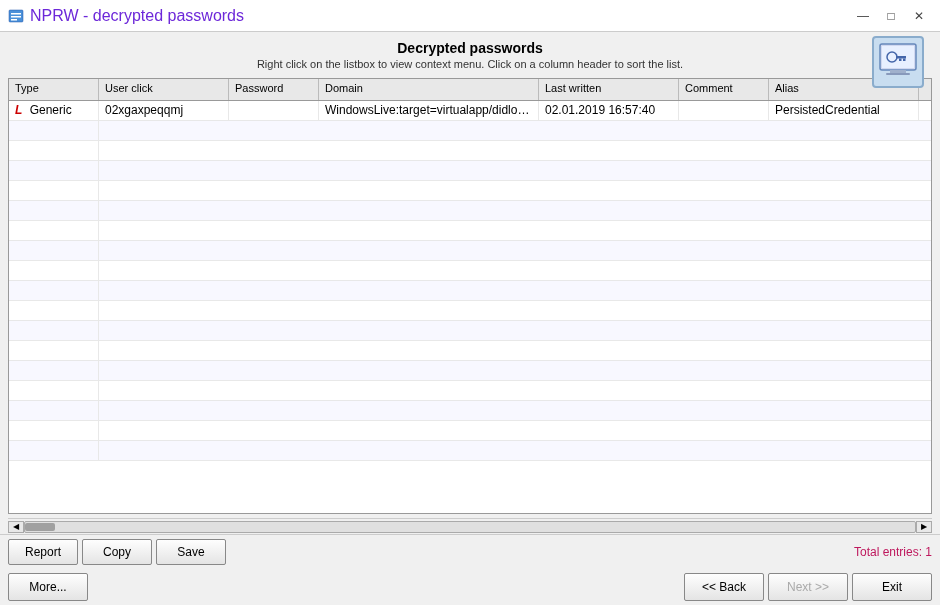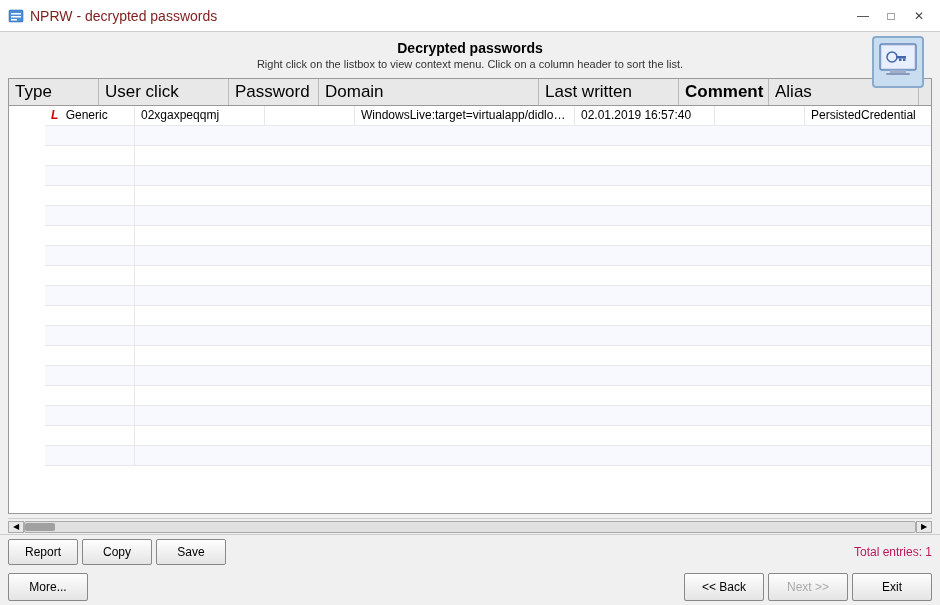--- a/index.html
+++ b/index.html
@@ -27,22 +27,22 @@
     .titlebar-icon {
       width: 16px;
       height: 16px;
       margin-right: 6px;
       display: flex;
       align-items: center;
       justify-content: center;
     }
     .titlebar-title {
       flex: 1;
-      font-size: 14px;
-      color: #7f1d1d;
+      font-size: 16px;
+      color: #6d28d9;
     }
     .titlebar-controls {
       display: flex;
       gap: 2px;
     }
     .titlebar-btn {
       width: 26px;
       height: 22px;
       border: none;
       background: transparent;
@@ -113,30 +113,29 @@
     .table-header {
       display: flex;
       background: #e8e8e8;
       border-bottom: 1px solid #999;
       min-height: 22px;
     }
     .table-header-cell {
       padding: 3px 6px;
       border-right: 1px solid #bbb;
       font-weight: normal;
-      font-size: 17px;
+      font-size: 11px;
       cursor: pointer;
       white-space: nowrap;
       color: #000;
     }
     .table-body {
       flex: 1;
       overflow-y: auto;
       overflow-x: hidden;
-      padding-left: 36px;
     }
     .table-row {
       display: flex;
       min-height: 20px;
       border-bottom: 1px solid #e8e8e8;
     }
     .table-row:nth-child(even) { background: #f8f8ff; }
     .table-cell {
       padding: 2px 6px;
       border-right: 1px solid #e8e8e8;
@@ -145,21 +144,21 @@
       overflow: hidden;
       text-overflow: ellipsis;
     }
 
     
     .col-type { width: 90px; min-width: 90px; }
     .col-username { width: 130px; min-width: 130px; }
     .col-password { width: 90px; min-width: 90px; }
     .col-domain { width: 220px; min-width: 220px; }
     .col-lastwritten { width: 140px; min-width: 140px; }
-    .col-comment { width: 90px; min-width: 90px; font-weight: bold; }
+    .col-comment { width: 90px; min-width: 90px; }
     .col-alias { width: 150px; min-width: 150px; }
 
     .type-icon {
       color: #cc0000;
       font-weight: bold;
       font-style: italic;
       margin-right: 4px;
     }
 
     

